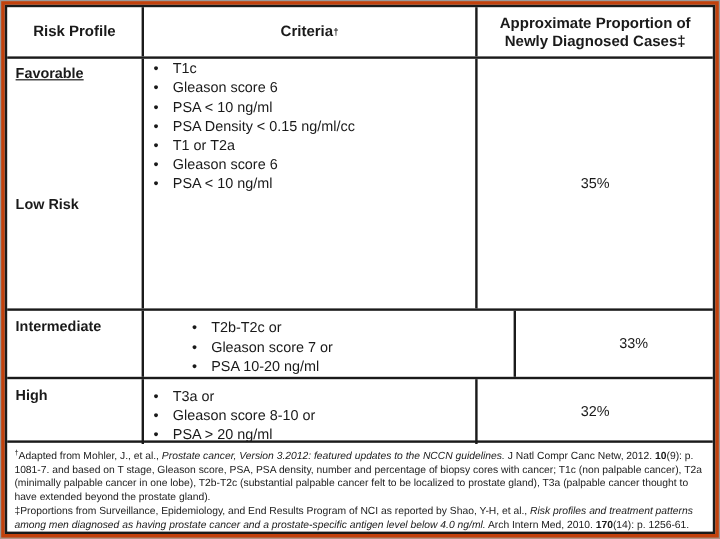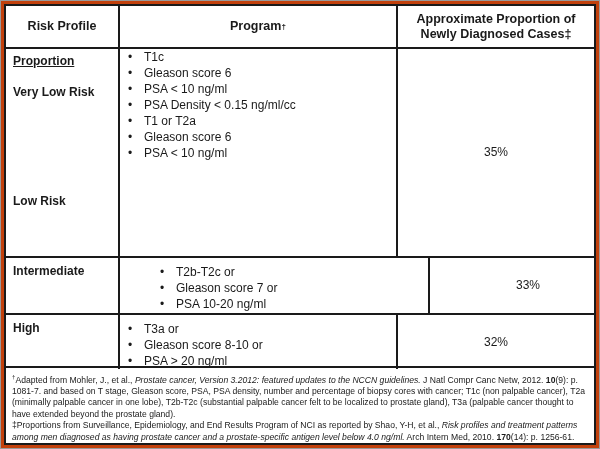--- a/index.html
+++ b/index.html
@@ -87,30 +87,29 @@
 </style>
 </head>
 <body>
 
 <div class="page">
   <div class="table">
 
     <div class="row row-header">
       <div class="cell c1 hcell">Risk Profile</div>
       <div class="cell c2 hcell">
-          <span>Program</span>
+          <span>Criteria</span>
           <sup>†</sup>
         </div>
       <div class="cell c3 hcell">Approximate Proportion of Newly Diagnosed Cases‡</div>
     </div>
 
     <div class="row row-favorable">
       <div class="cell c1 labelcol">
-        <div class="label lbl-favorable">Proportion</div>
-        <div class="label lbl-vlr">Very Low Risk</div>
+        <div class="label lbl-favorable">Favorable</div>
         <div class="label lbl-lr">Low Risk</div>
       </div>
       <div class="cell c2">
         <ul class="bullets list1">
             <li>T1c</li>
             <li>Gleason score 6</li>
             <li>PSA &lt; 10 ng/ml</li>
             <li>PSA Density &lt; 0.15 ng/ml/cc</li>
           </ul>
         <ul class="bullets list2">

